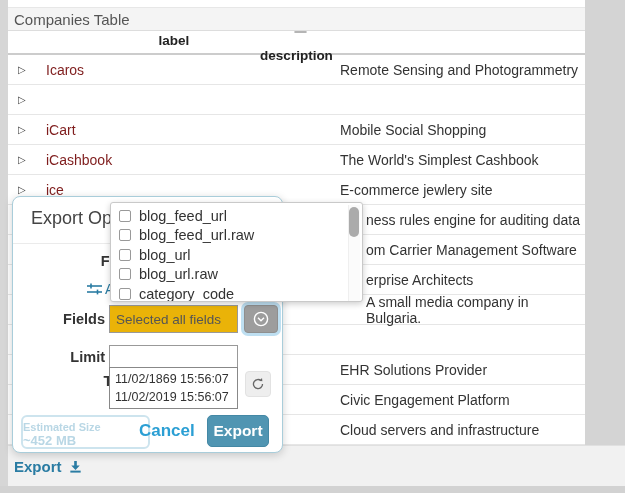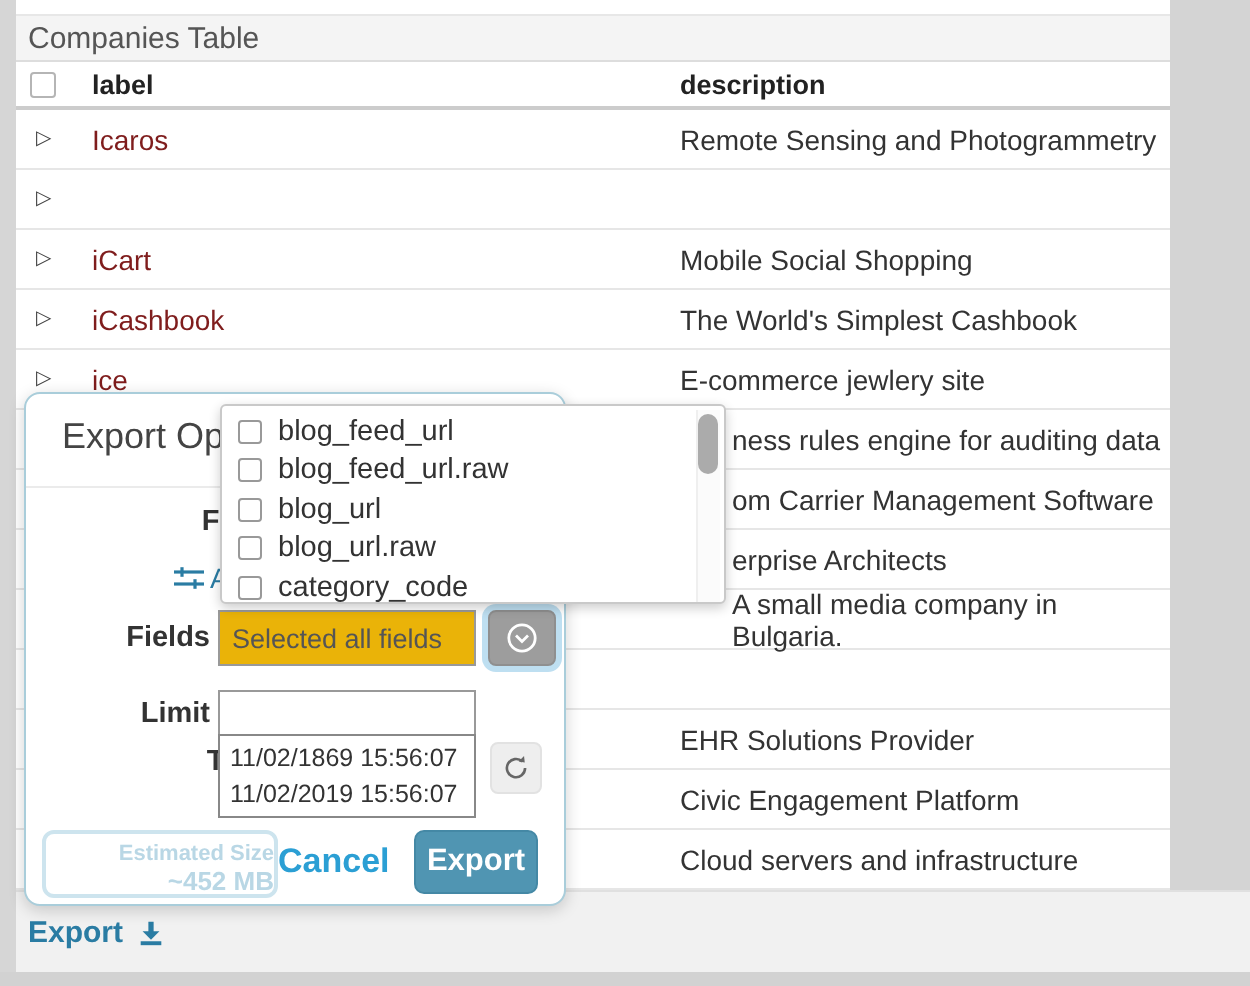--- a/index.html
+++ b/index.html
@@ -17,21 +17,21 @@
   .panel { position:absolute; left:8px; top:0; width:577px; height:486px; background:#fff; }
   .panel-topgap { height:7px; background:#fff; }
   .panel-header {
     height:24px; background:#f4f4f4; border-top:1px solid #e7e7e7; border-bottom:1px solid #ddd;
     display:flex; align-items:center; padding-left:6px;
     font-size:15px; color:#555;
   }
   
   .thead {
     height:24px; display:flex; align-items:center;
-    border-bottom:2px solid #ccc; font-size:13.5px; font-weight:bold; color:#222;
+    border-bottom:2px solid #ccc; font-size:13.5px; font-weight:bold; color:#222;flex-direction:column;
   }
   .hcb { width:13px; height:13px; margin-left:7px; border:1px solid #b5b5b5; border-radius:2px; background:#fff; }
   .hlabel { margin-left:18px; width:294px; }
   .hdesc { flex:1; }
   .trow {
     height:30px; display:flex; align-items:center;
     border-bottom:1px solid #e6e6e6; font-size:14px;
   }
   .expander { width:38px; padding-left:10px; font-size:10px; color:#444; }
   .labelcell { width:294px; }
@@ -79,23 +79,23 @@
     position:absolute; left:96px; top:170px; width:129px; height:42px;
     border:1px solid #888; font-size:12.5px; color:#333; padding:2px 5px; line-height:18px;
     background:#fff; white-space:nowrap;
   }
   .refresh-btn {
     position:absolute; left:232px; top:174px; width:26px; height:26px;
     background:#eee; border:1px solid #e2e2e2; border-radius:4px;
     display:flex; align-items:center; justify-content:center; cursor:pointer;
   }
   .est-btn {
-    position:absolute; left:8px; top:218px; width:118px; height:34px;
+    position:absolute; left:8px; top:218px; width:129px; height:34px;
     background:#fff; border:2px solid #cde4ee; border-radius:6px;
-    color:#b9d7e5; font-weight:bold; text-align:right; line-height:14px;
+    color:#b9d7e5; font-weight:bold; text-align:left; line-height:14px;
     font-size:11px; padding-top:3px; cursor:default;
   }
   .est-btn .l2 { font-size:13px; }
   .cancel-link { position:absolute; left:126px; top:224px; width:66px; text-align:left; color:#2b9fd4; font-size:17px; font-weight:600; cursor:pointer; }
   .export-btn {
     position:absolute; left:194px; top:218px; width:62px; height:32px;
     background:#5095b2; border:1px solid #4488a5; border-radius:5px;
     color:#fff; font-size:15.5px; font-weight:bold;
     display:flex; align-items:center; justify-content:center; cursor:pointer;
   }

